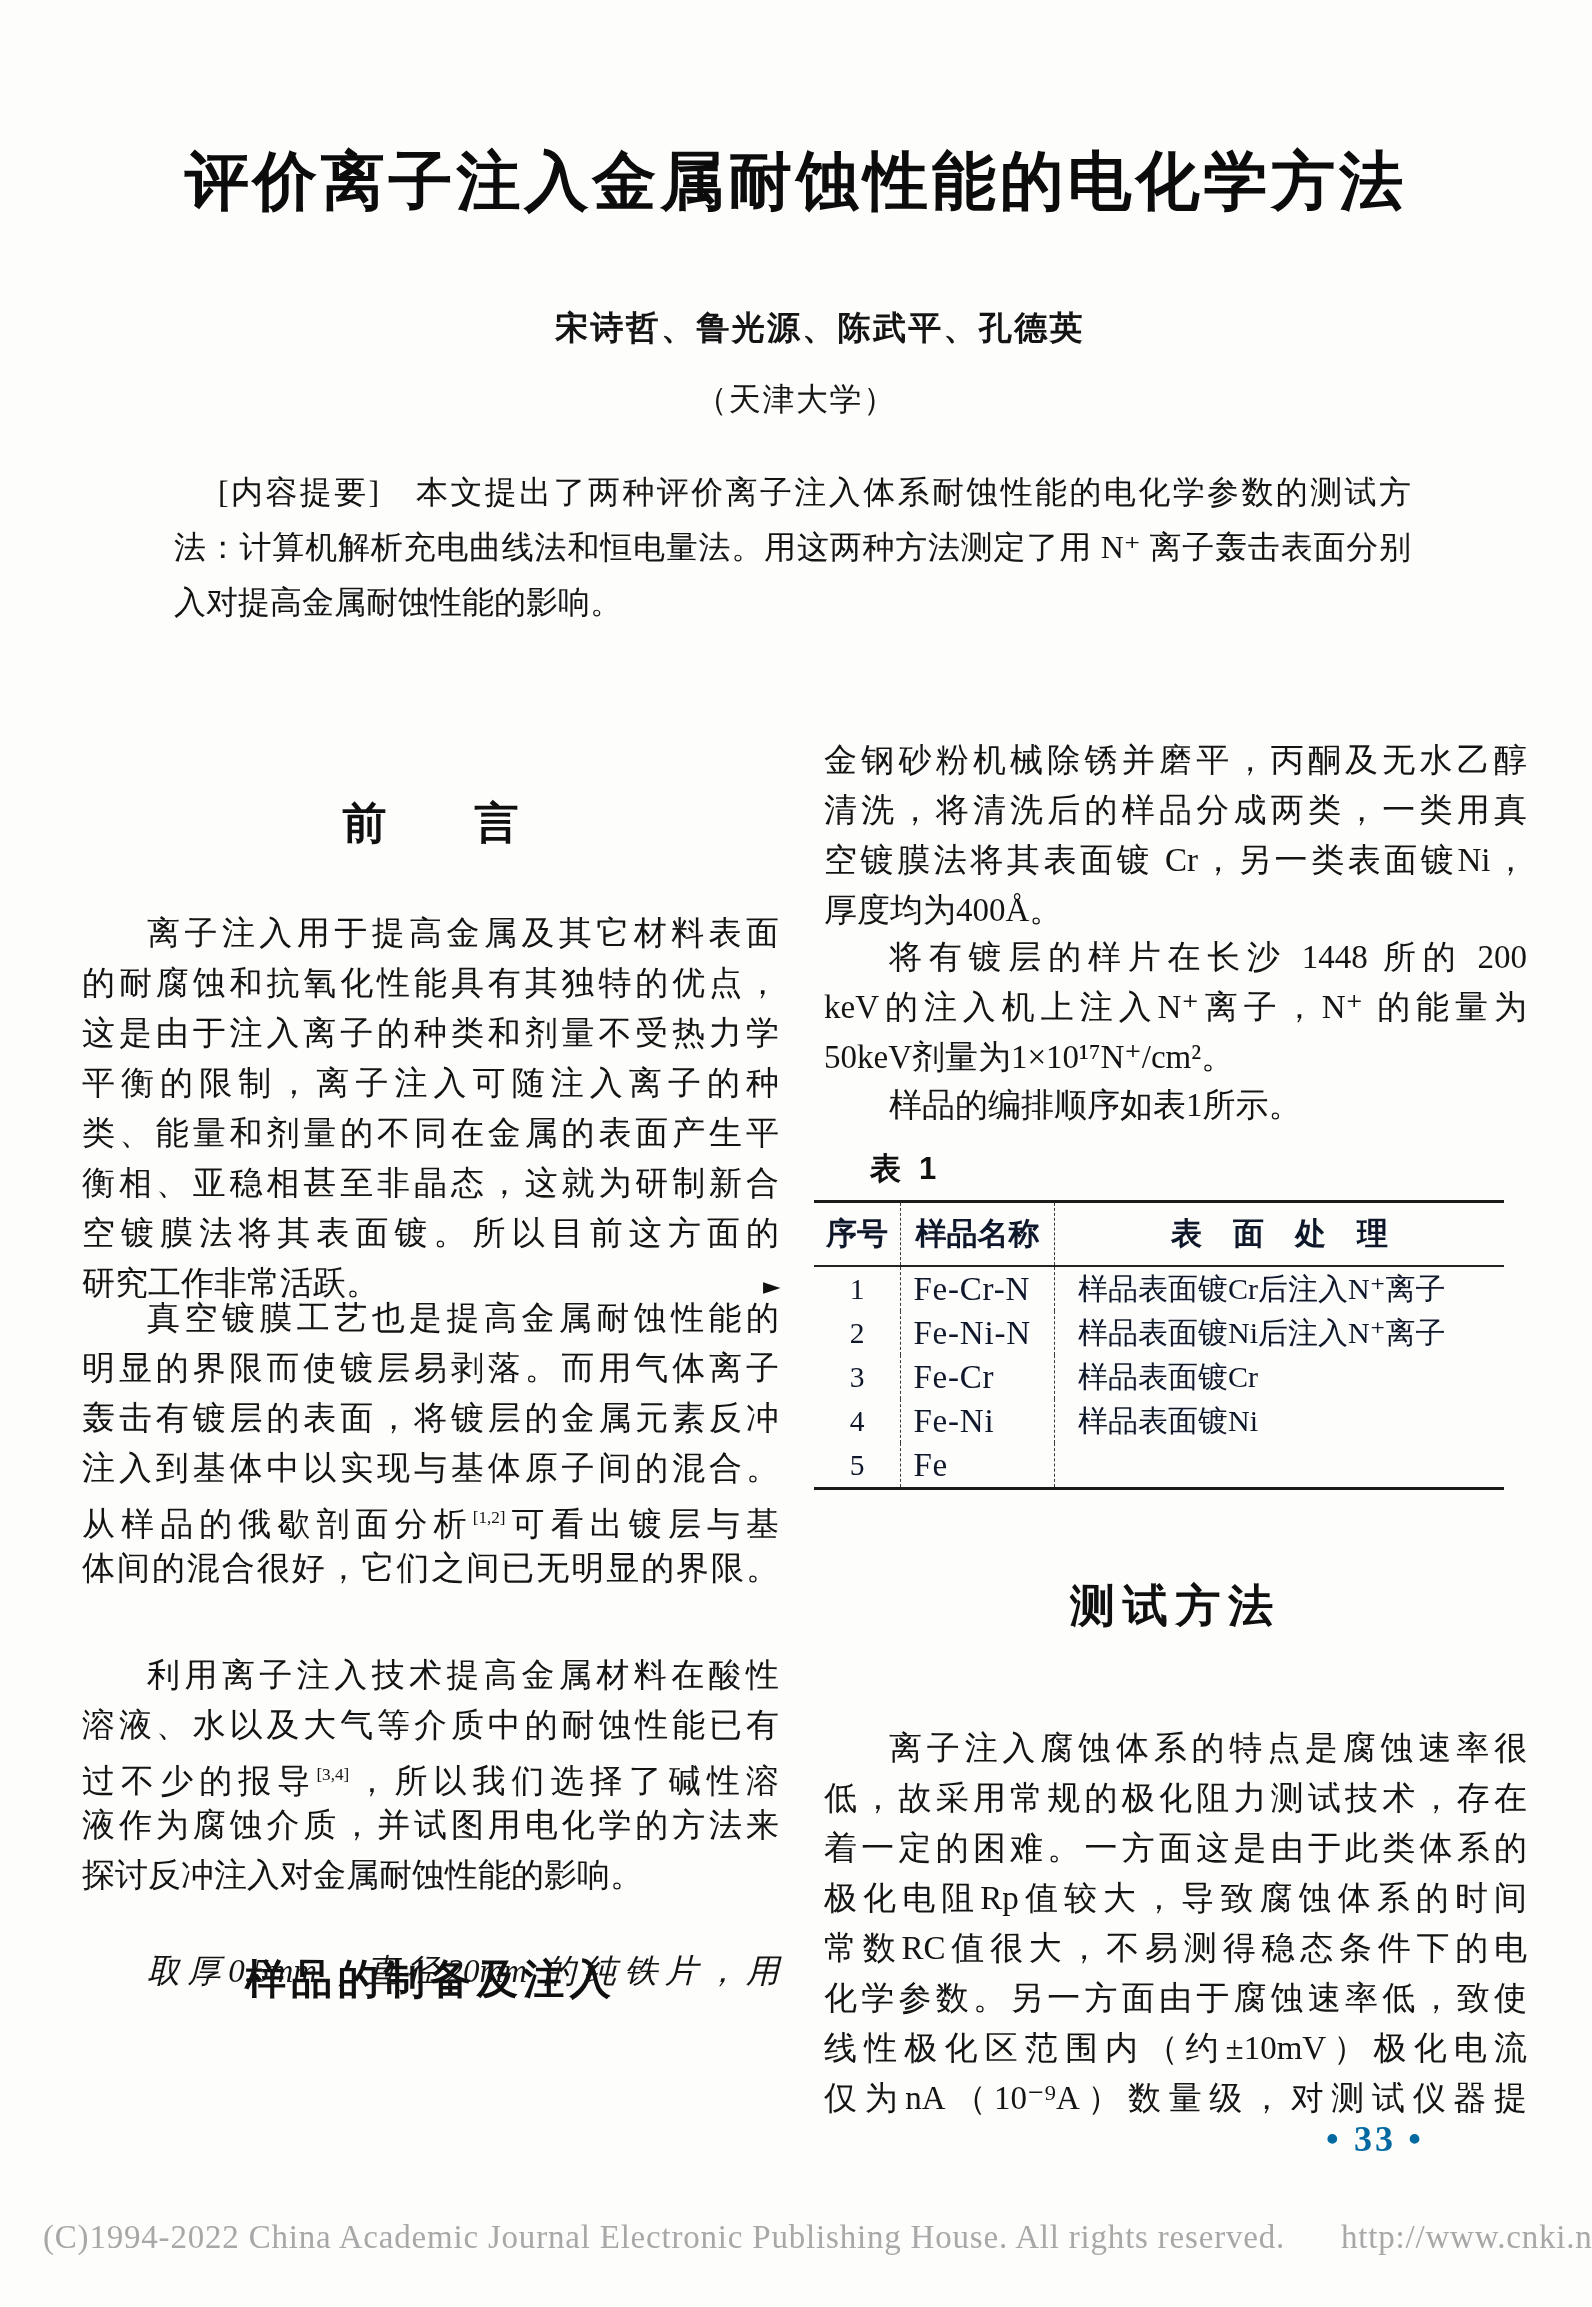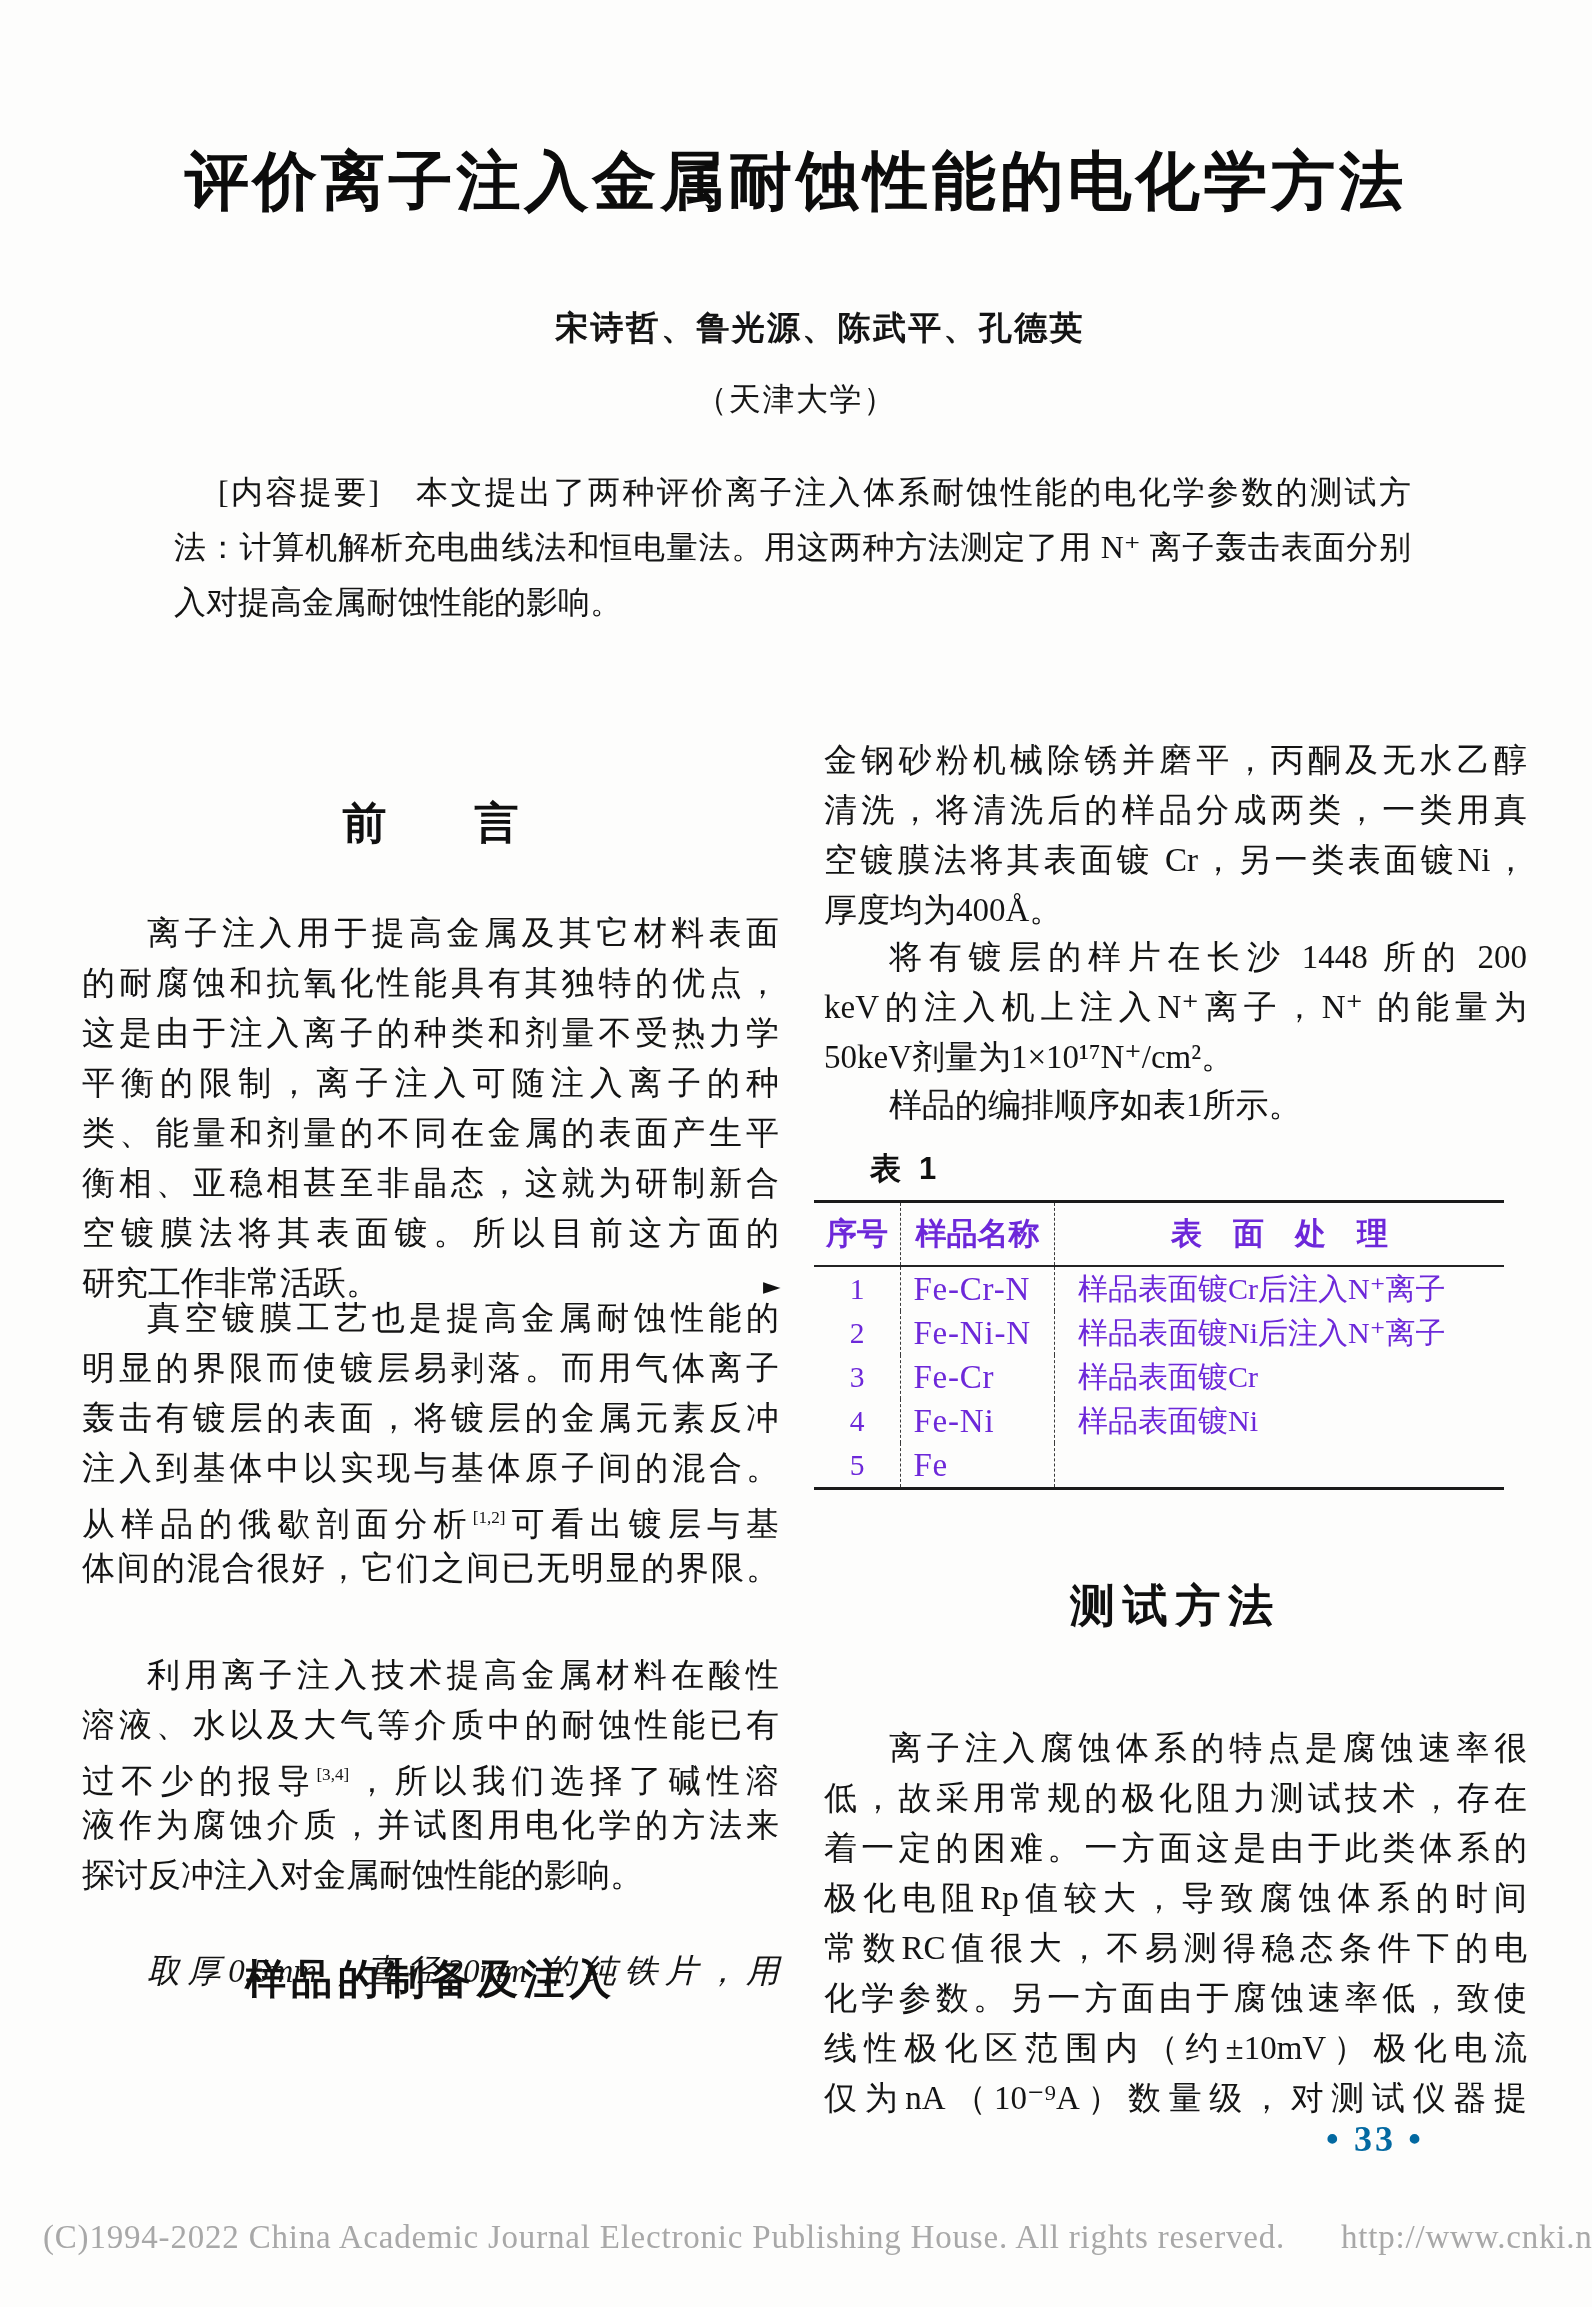--- a/index.html
+++ b/index.html
@@ -55,21 +55,21 @@
     left:870px;top:1148px;font-size:31px;font-weight:800;
     font-family:"Liberation Sans","DejaVu Sans",sans-serif;letter-spacing:4.7px;color:#101010;
   }
   .sample-table{
     left:814px;top:1200px;width:690px;
     border-top:3.9px solid #1b1b1b;border-bottom:3.9px solid #1b1b1b;
   }
   .t-row{display:grid;grid-template-columns:87px 154px 1fr;align-items:center;}
   .t-head{height:62px;border-bottom:2.3px solid #232323;}
   .t-body-row{height:44px;}
-  .cell{height:100%;display:flex;align-items:center;color:#6d28d9;}
+  .cell{height:100%;display:flex;align-items:center;color:#0f172a;}
   .c-div{border-right:1.6px dashed #3a3a3a;}
   .t-head .cell{justify-content:center;font-size:31px;font-weight:600;}
   .cell.c-no{justify-content:center;font-size:29.5px;}
   .cell.c-name{padding-left:12.4px;font-size:33px;letter-spacing:0.8px;}
   .cell.c-treat{padding-left:23px;font-size:30px;}
   
   .margin-arrow{left:763px;top:1273px;font-size:23px;color:#111;
     font-family:"DejaVu Sans",sans-serif;}
   .page-number{
     left:1274px;top:2118px;width:202px;font-size:36px;font-weight:700;

